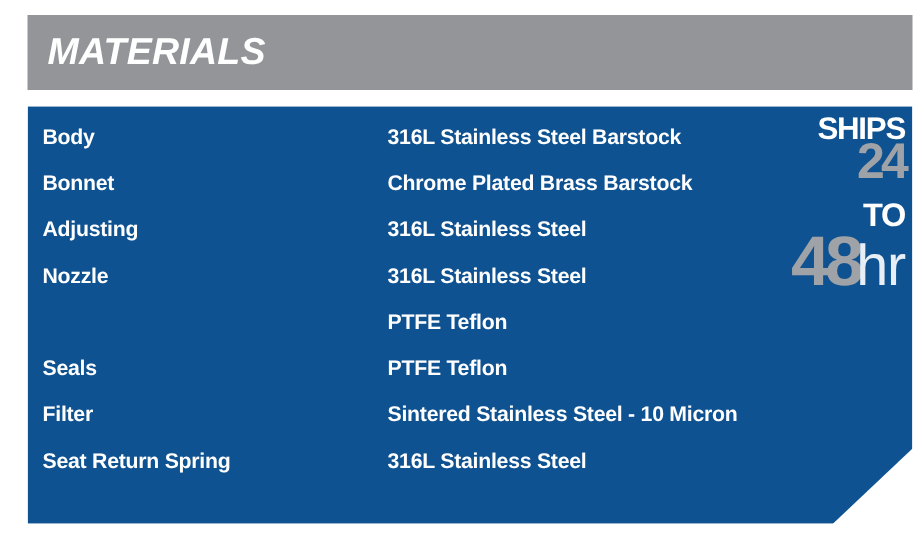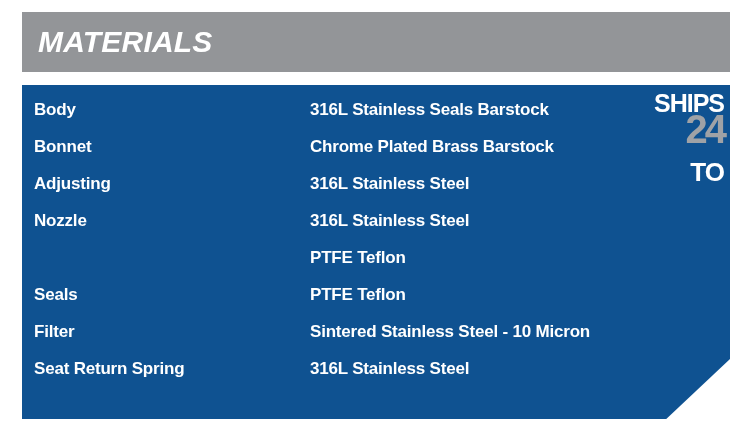--- a/index.html
+++ b/index.html
@@ -168,21 +168,21 @@
   <div id="header-bar">
     <div id="header-title">MATERIALS</div>
   </div>
 
   <div id="materials-panel">
 
     <div id="materials-table">
 
       <div class="mat-row">
         <span class="mat-part">Body</span>
-        <span class="mat-material">316L Stainless Seals Barstock</span>
+        <span class="mat-material">316L Stainless Steel Barstock</span>
       </div>
 
       <div class="mat-row">
         <span class="mat-part">Bonnet</span>
         <span class="mat-material">Chrome Plated Brass Barstock</span>
       </div>
 
       <div class="mat-row">
         <span class="mat-part">Adjusting</span>
         <span class="mat-material">316L Stainless Steel</span>
@@ -212,17 +212,20 @@
         <span class="mat-material">316L Stainless Steel</span>
       </div>
 
 
     </div>
 
     <div id="ships-badge">
       <div id="ships-word">SHIPS</div>
       <div id="ships-24">24</div>
       <div id="ships-to">TO</div>
+      <div id="ships-48hr">
+        <span id="ships-48">48</span><span id="ships-hr">hr</span>
+      </div>
     </div>
 
   </div>
 
 </div>
 
 </body></html>

